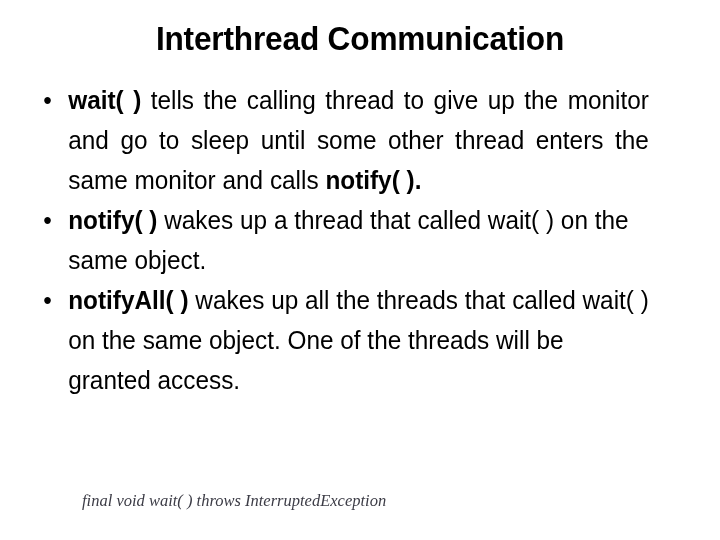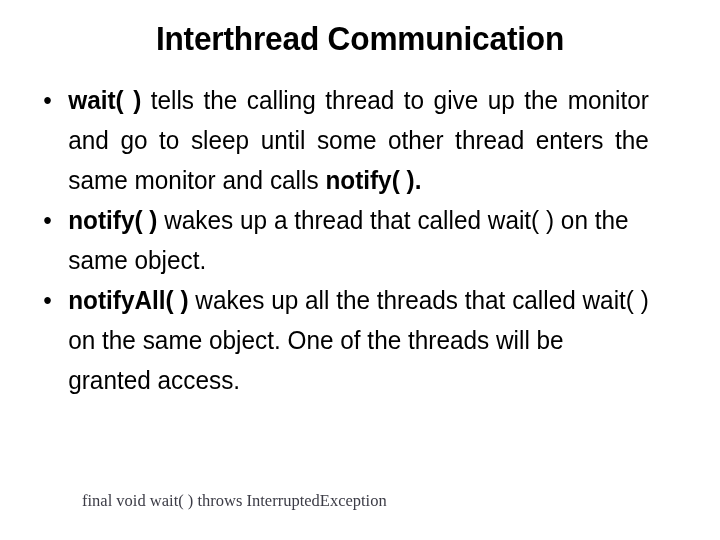--- a/index.html
+++ b/index.html
@@ -91,20 +91,21 @@
     top: 457px;
     font-family: "Liberation Serif", "DejaVu Serif", serif;
     font-size: 16.5px;
     line-height: 17.5px;
     color: #3c3c46;
     white-space: pre;
   }
   .code-block .code-line {
     display: block;
     white-space: pre;
+    font-style: italic;
   }
 </style>
 </head>
 <body>
 
 <div class="slide">
 
   <div class="slide-title">Interthread Communication</div>
 
   <div class="body">

